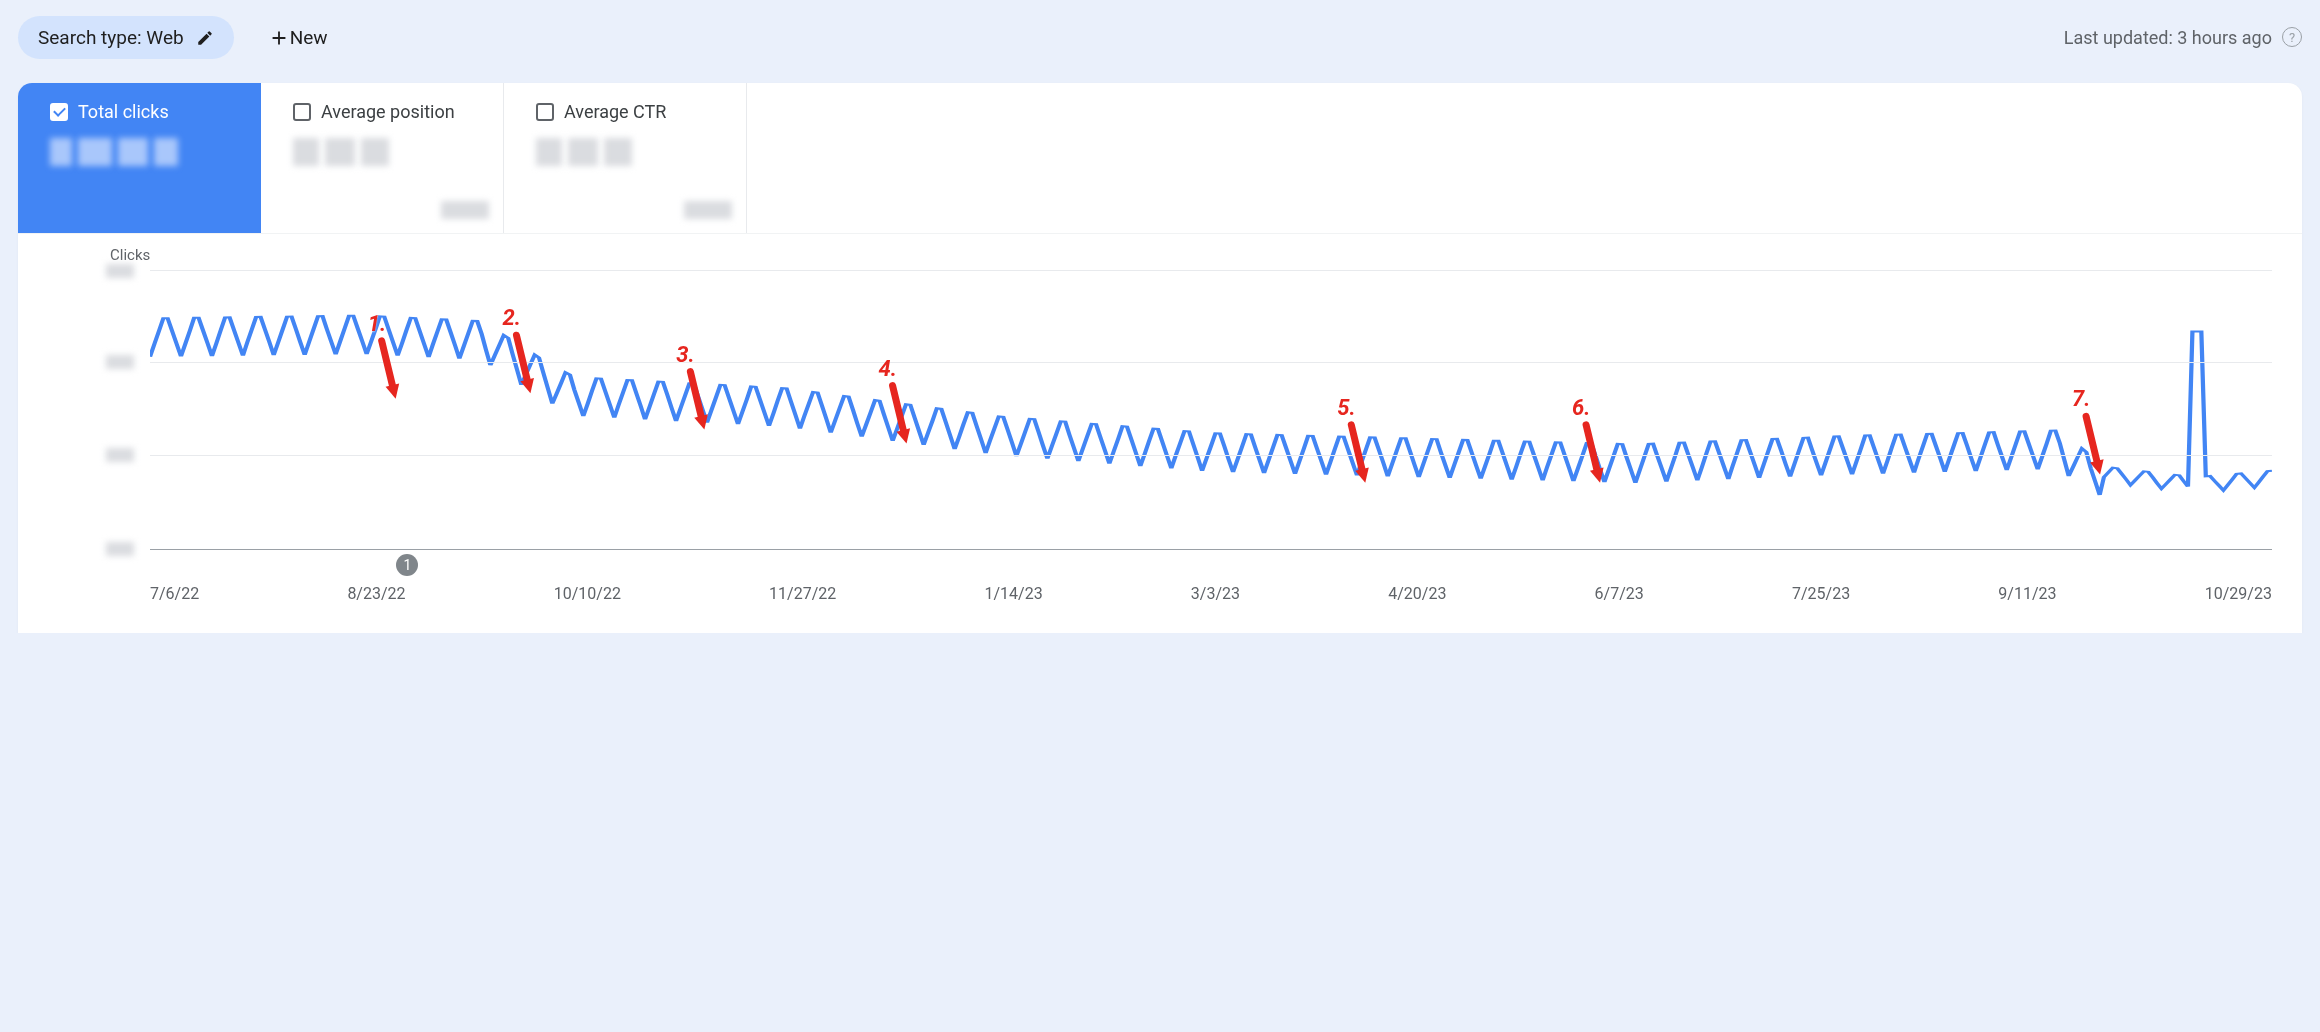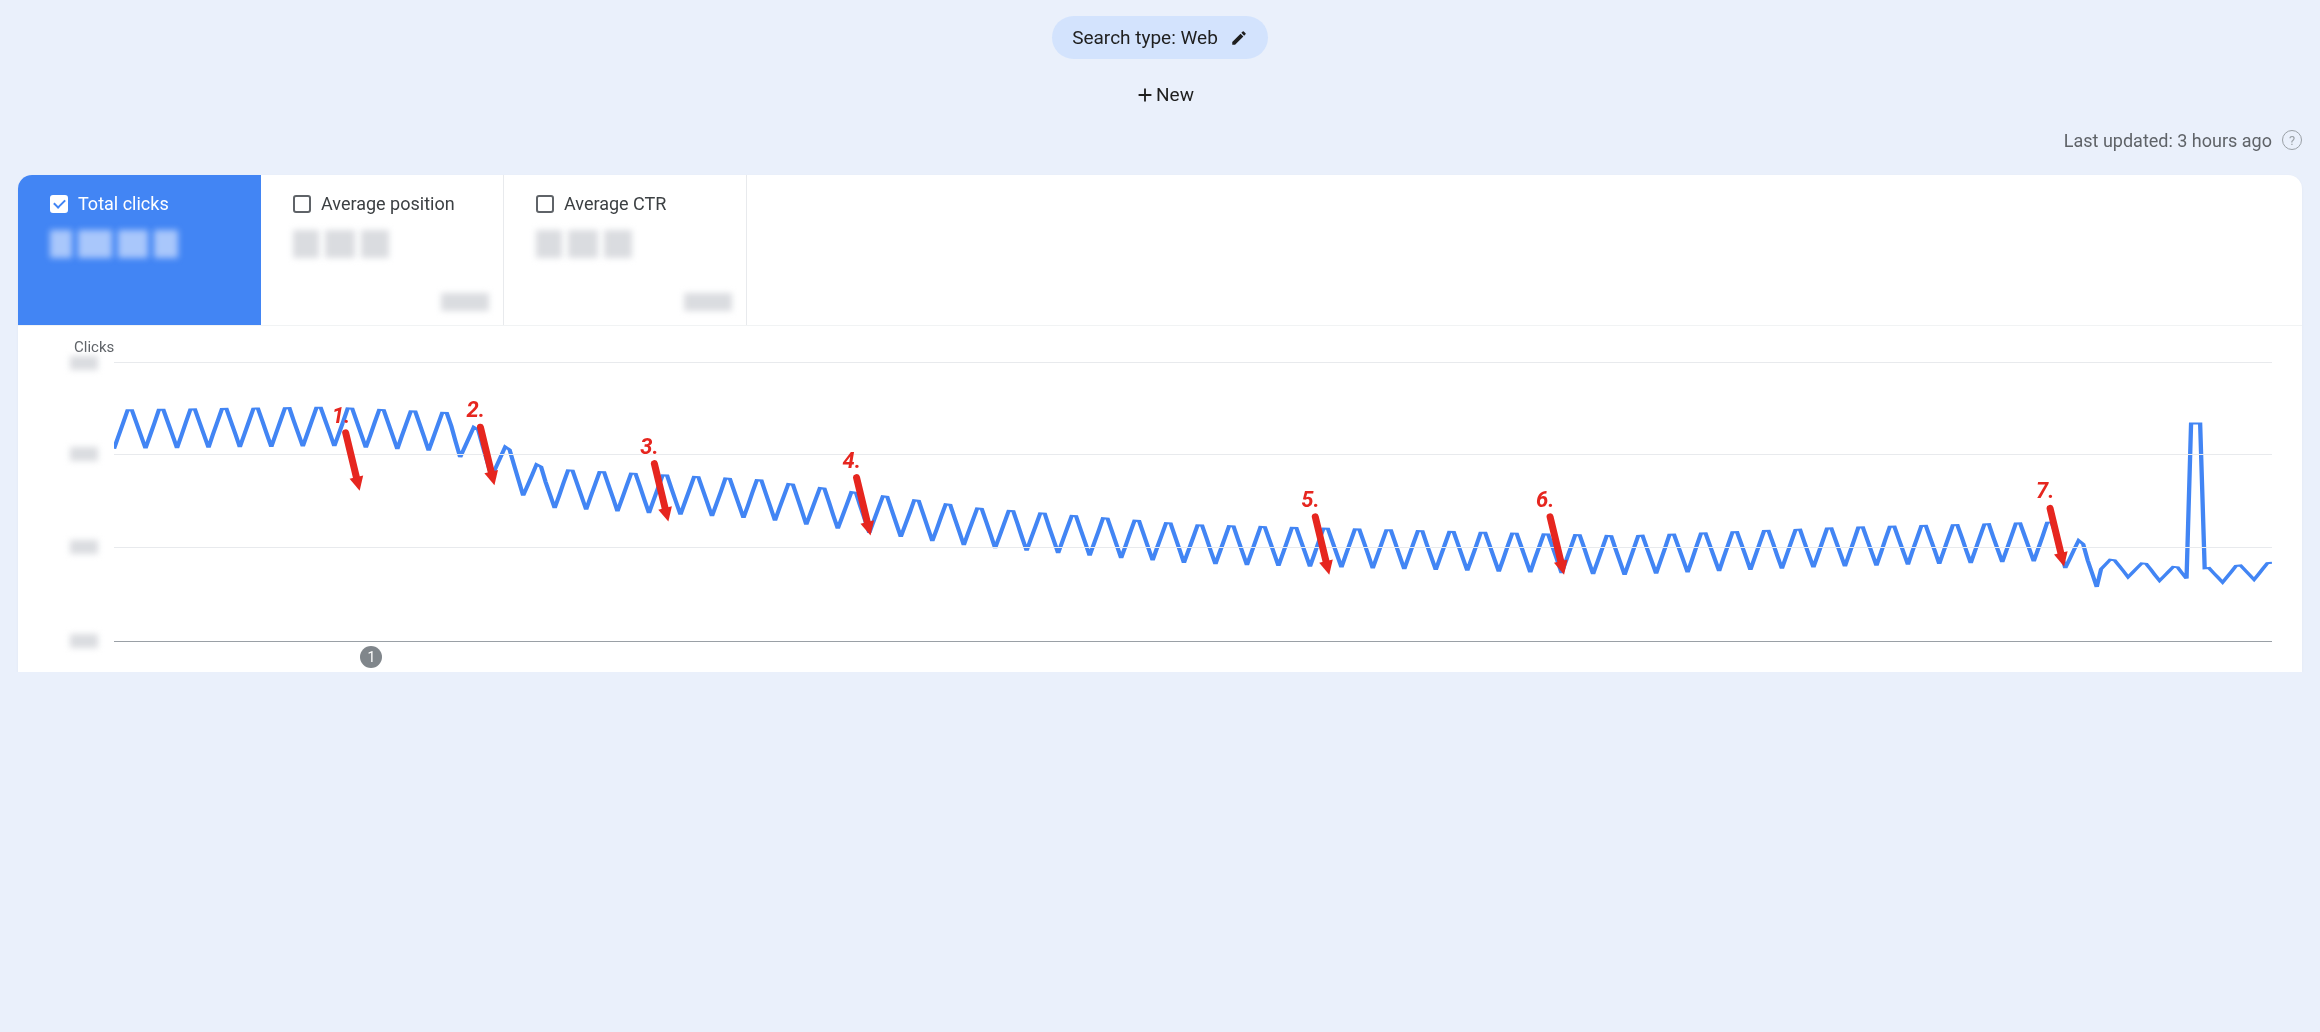--- a/index.html
+++ b/index.html
@@ -7,21 +7,20 @@
     font-family: 'Google Sans', Roboto, Arial, sans-serif;
     background: #eaf0fb;
     color: #3c4043;
     padding: 6px 0 0 0;
   }
   .filter-bar {
     display: flex;
     align-items: center;
     padding: 10px 18px 24px 18px;
     gap: 16px;
-    flex-direction: column;
   }
   .chip {
     background: #d3e3fd;
     border-radius: 999px;
     padding: 10px 20px;
     display: inline-flex;
     align-items: center;
     gap: 12px;
     font-size: 19px;
     color: #1f1f1f;
@@ -115,20 +114,21 @@
   }
   .blur-block {
     background: #dadce0;
     filter: blur(3px);
     border-radius: 1px;
   }
   .metric-cell.active .blur-block { background: #a9c7fb; }
   .chart-wrap {
     position: relative;
     padding: 12px 30px 0 46px;
+    margin-left: 36px;
   }
   .y-label {
     font-size: 15px;
     color: #5f6368;
     margin-bottom: 6px;
     margin-left: 10px;
   }
   .plot {
     position: relative;
     height: 280px;
@@ -308,14 +308,27 @@
           <div class="anno" style="left: 0px; top: 0px; width: 2174px; height: 280px;">
             <svg width="2174" height="280" style="position: absolute; left: 0px; top: 0px;">
               <line x1="1936.078" y1="146.4" x2="1946.7930325365455" y2="190.79084907997398" stroke="#e6261f" stroke-width="7" stroke-linecap="round"></line>
               <polygon points="1950.078,204.4 1939.9884570765325,192.43333281170126 1953.5976079965585,189.1483653482467" fill="#e6261f"></polygon>
               <text x="1922.078" y="136.4" class="anno-label" font-weight="700" font-size="24" font-style="italic">7.</text>
             </svg>
           </div>
         </div>
     </div>
     <div class="marker" id="event-marker" style="position: absolute; left: 342.454px; top: 320px;">1</div>
+    <div class="x-ticks" id="xticks">
+        <span>7/6/22</span>
+        <span>8/23/22</span>
+        <span>10/10/22</span>
+        <span>11/27/22</span>
+        <span>1/14/23</span>
+        <span>3/3/23</span>
+        <span>4/20/23</span>
+        <span>6/7/23</span>
+        <span>7/25/23</span>
+        <span>9/11/23</span>
+        <span>10/29/23</span>
+      </div>
   </div>
 </div>
 
 </body></html>

